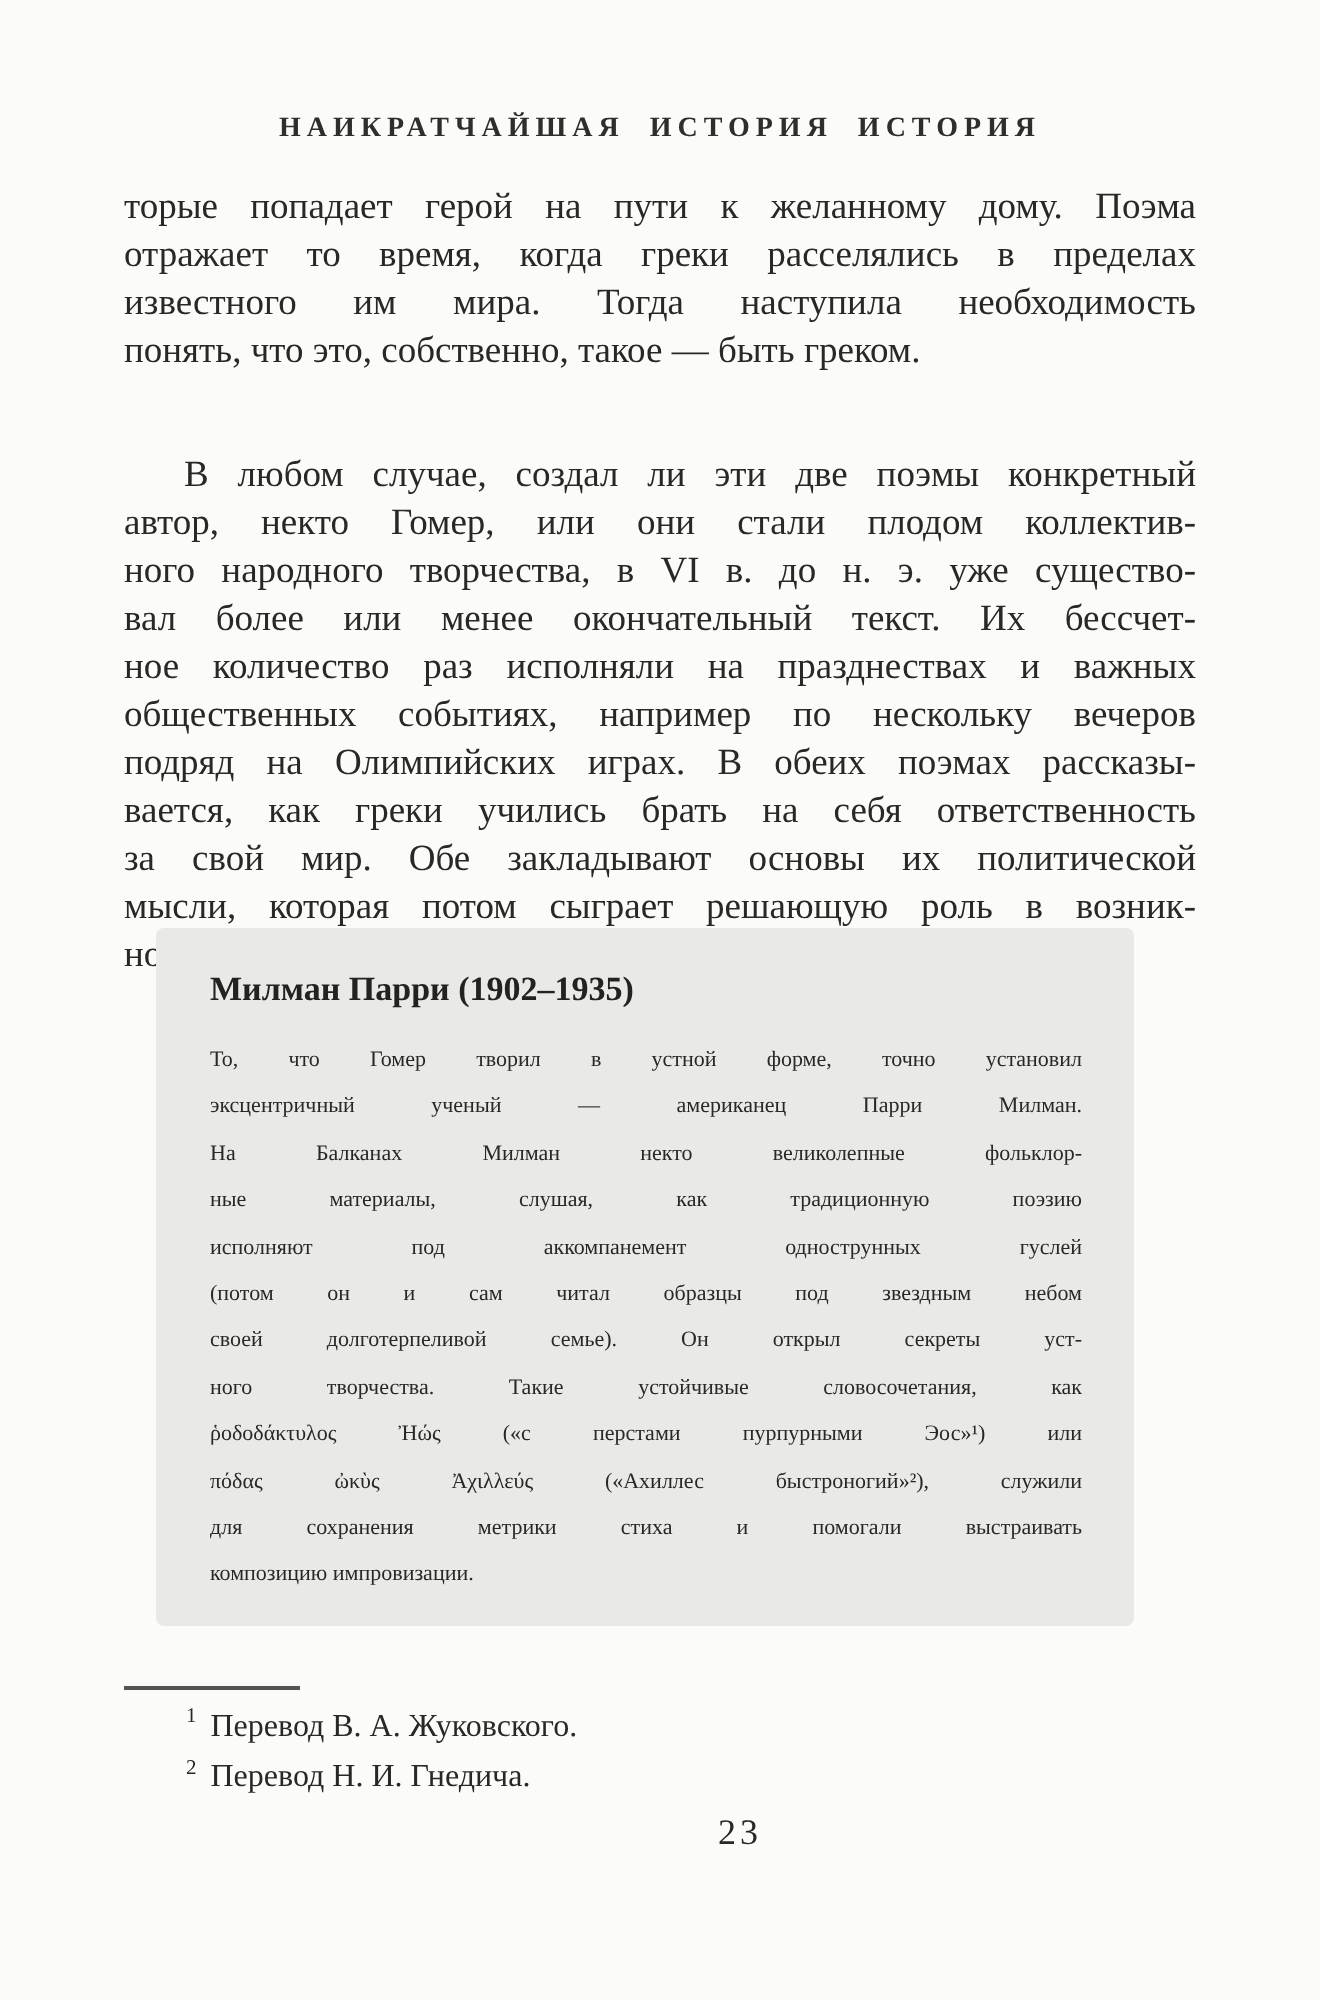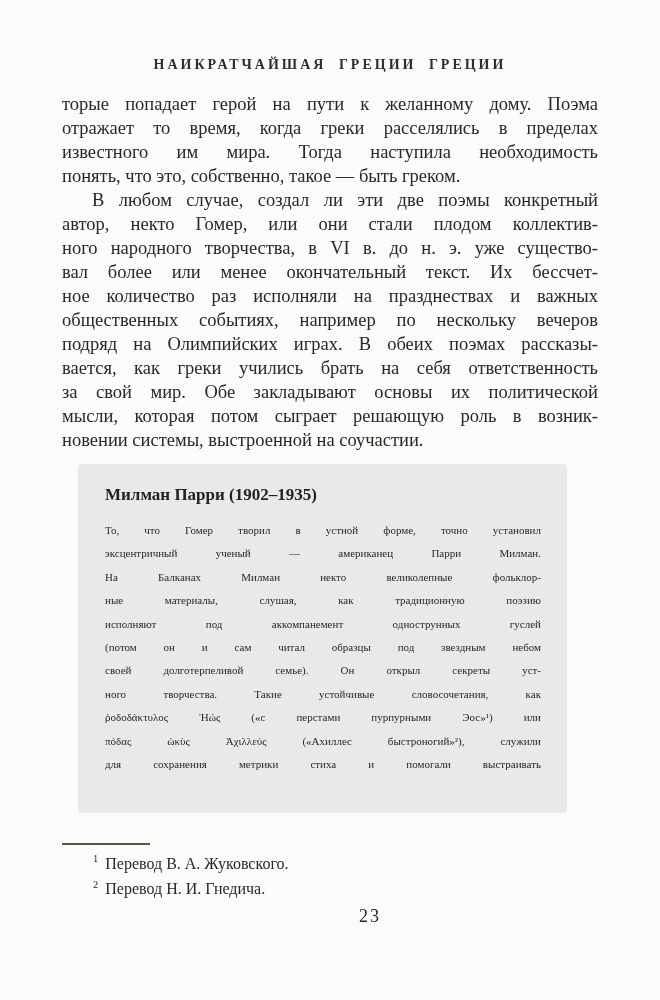--- a/index.html
+++ b/index.html
@@ -25,21 +25,21 @@
     letter-spacing:3px;word-spacing:6px;
     color:#2f2e2c;
   }
 
   .body-text{
     position:absolute;left:62px;top:92px;width:536px;
     font-size:18.5px;line-height:24px;
   }
   .jl{text-align:justify;text-align-last:justify;}
   .jl.last{text-align:last;text-align-last:left;}
-  .jl.first{text-indent:30px;}
+  .jl.first{text-indent:30px;margin-top:38px;}
 
   .infobox{
     position:absolute;left:78px;top:464px;width:489px;height:349px;
     box-sizing:border-box;
     background:var(--box-bg);
     border-radius:4px;
     padding:21px 26px 12px 27px;
   }
   .infobox-title{
     margin:0 0 14px 0;
@@ -57,21 +57,21 @@
     text-align:center;font-size:18px;letter-spacing:2px;
     font-feature-settings:"onum";
     padding-left:40px;
   }
 </style>
 </head>
 <body>
 
 <div class="page">
 
-  <div class="running-header">НАИКРАТЧАЙШАЯ ГРЕЦИИ ГРЕЦИИ</div>
+  <div class="running-header">НАИКРАТЧАЙШАЯ ИСТОРИЯ ИСТОРИЯ</div>
 
   <div class="body-text">
       <div>
         <div class="jl">торые попадает герой на пути к желанному дому. Поэма</div>
         <div class="jl">отражает то время, когда греки расселялись в пределах</div>
         <div class="jl">известного им мира. Тогда наступила необходимость</div>
         <div class="jl last">понять, что это, собственно, такое — быть греком.</div>
       </div>
       <div>
         <div class="jl first">В любом случае, создал ли эти две поэмы конкретный</div>
@@ -95,20 +95,21 @@
         <div class="jl">эксцентричный ученый — американец Парри Милман.</div>
         <div class="jl">На Балканах Милман некто великолепные фольклор-</div>
         <div class="jl">ные материалы, слушая, как традиционную поэзию</div>
         <div class="jl">исполняют под аккомпанемент однострунных гуслей</div>
         <div class="jl">(потом он и сам читал образцы под звездным небом</div>
         <div class="jl">своей долготерпеливой семье). Он открыл секреты уст-</div>
         <div class="jl">ного творчества. Такие устойчивые словосочетания, как</div>
         <div class="jl">ῥοδοδάκτυλος Ἠώς («с перстами пурпурными Эос»¹) или</div>
         <div class="jl">πόδας ὠκὺς Ἀχιλλεύς («Ахиллес быстроногий»²), служили</div>
         <div class="jl">для сохранения метрики стиха и помогали выстраивать</div>
+        <div class="jl last">композицию импровизации.</div>
       </div>
   </aside>
 
   <div class="footnotes">
     <div class="footnote-rule"></div>
     <div class="footnote-list">
         <div class="footnote"><sup>1</sup><span>Перевод В. А. Жуковского.</span></div>
         <div class="footnote"><sup>2</sup><span>Перевод Н. И. Гнедича.</span></div>
       </div>
   </div>

